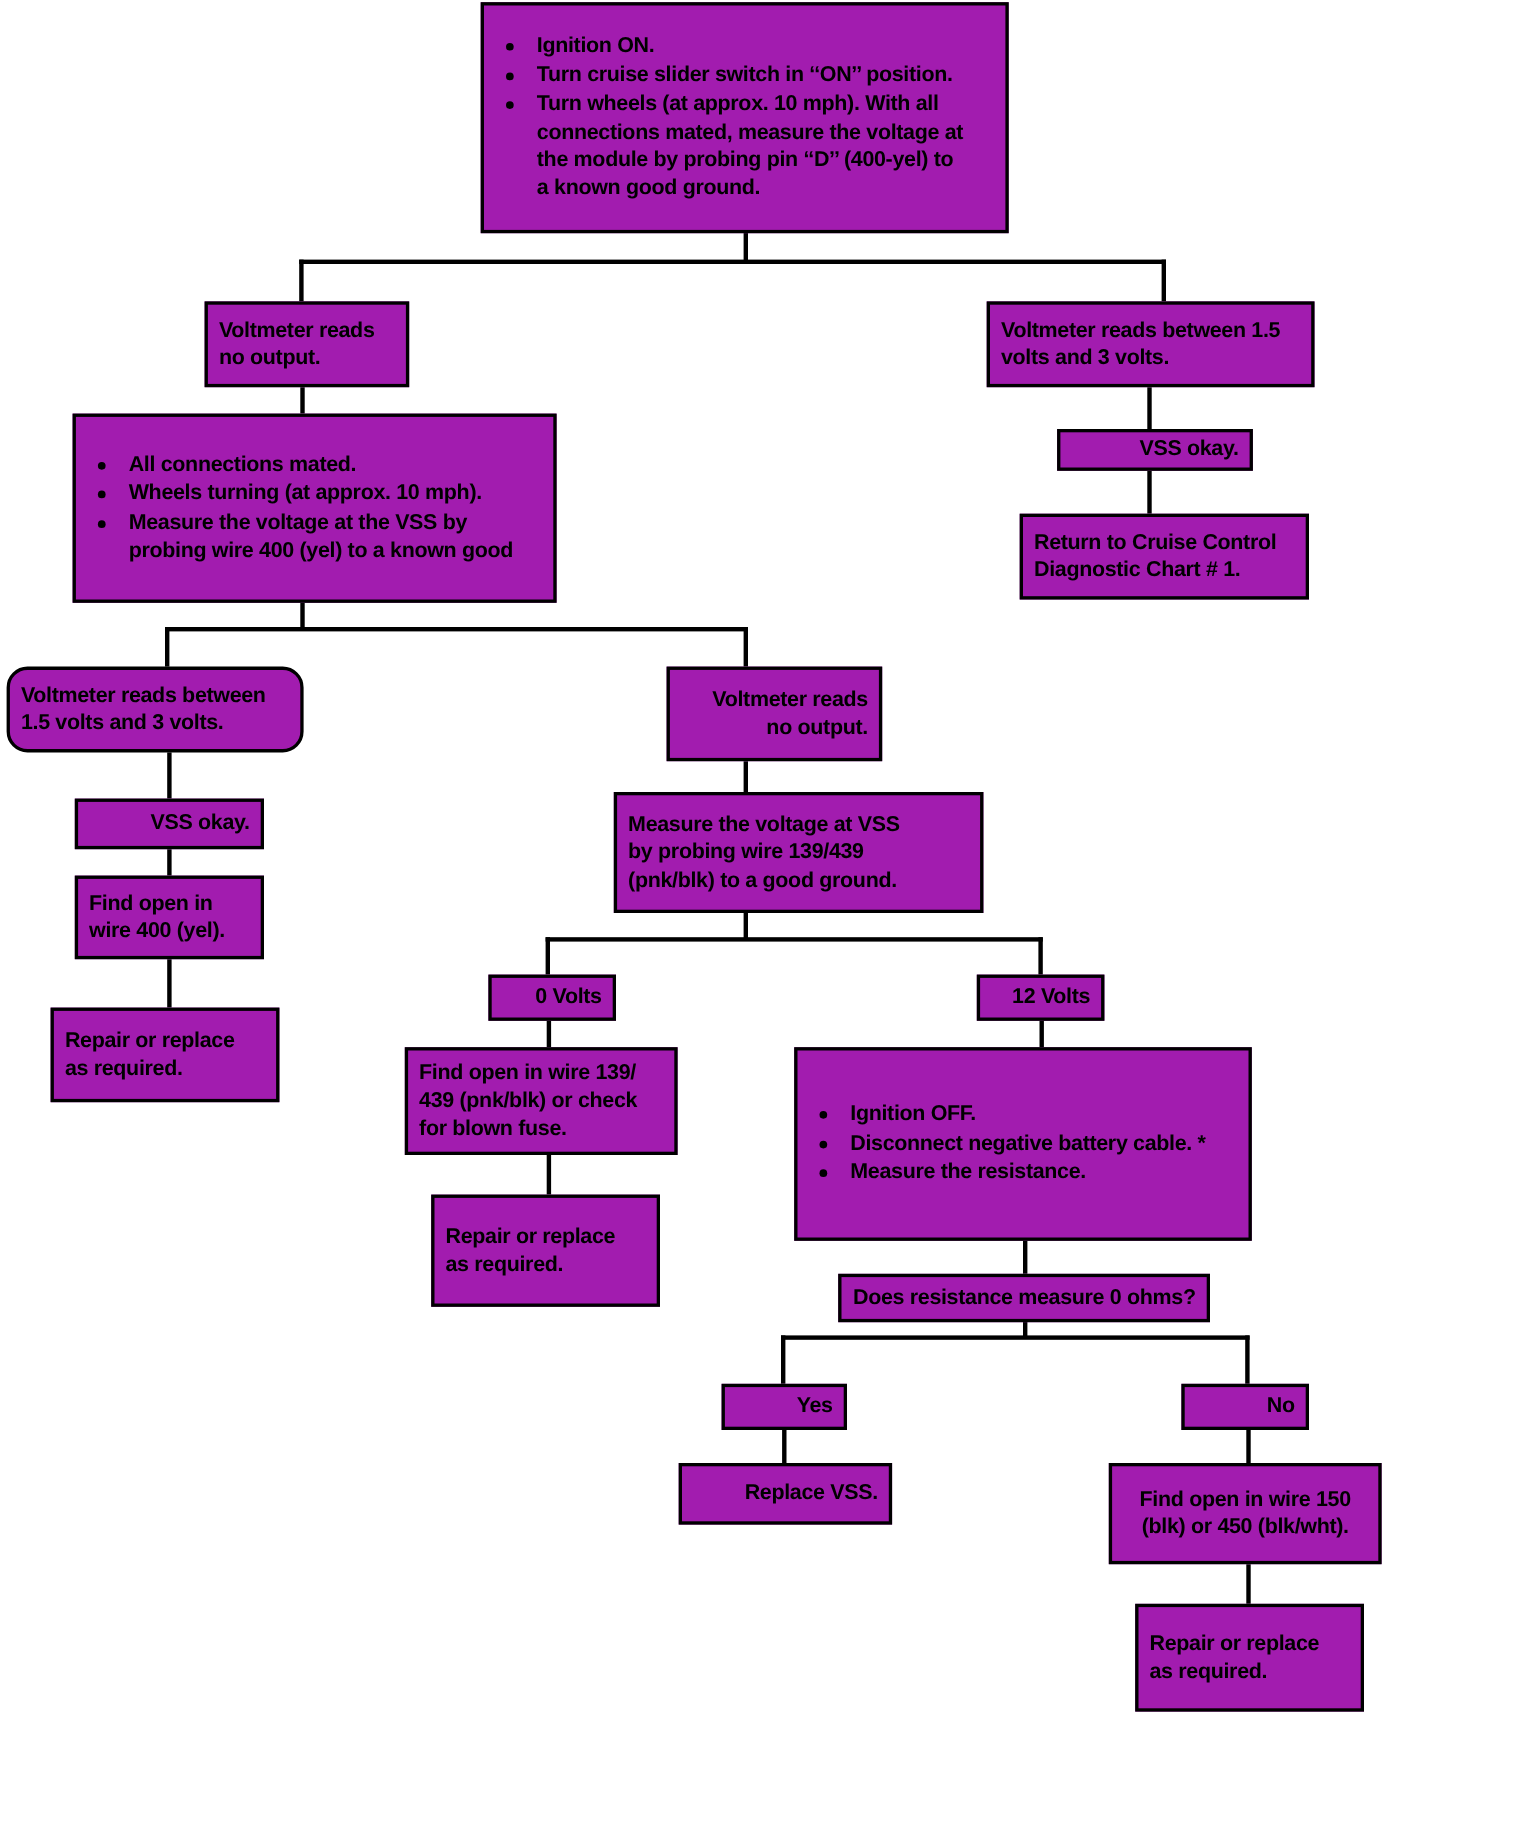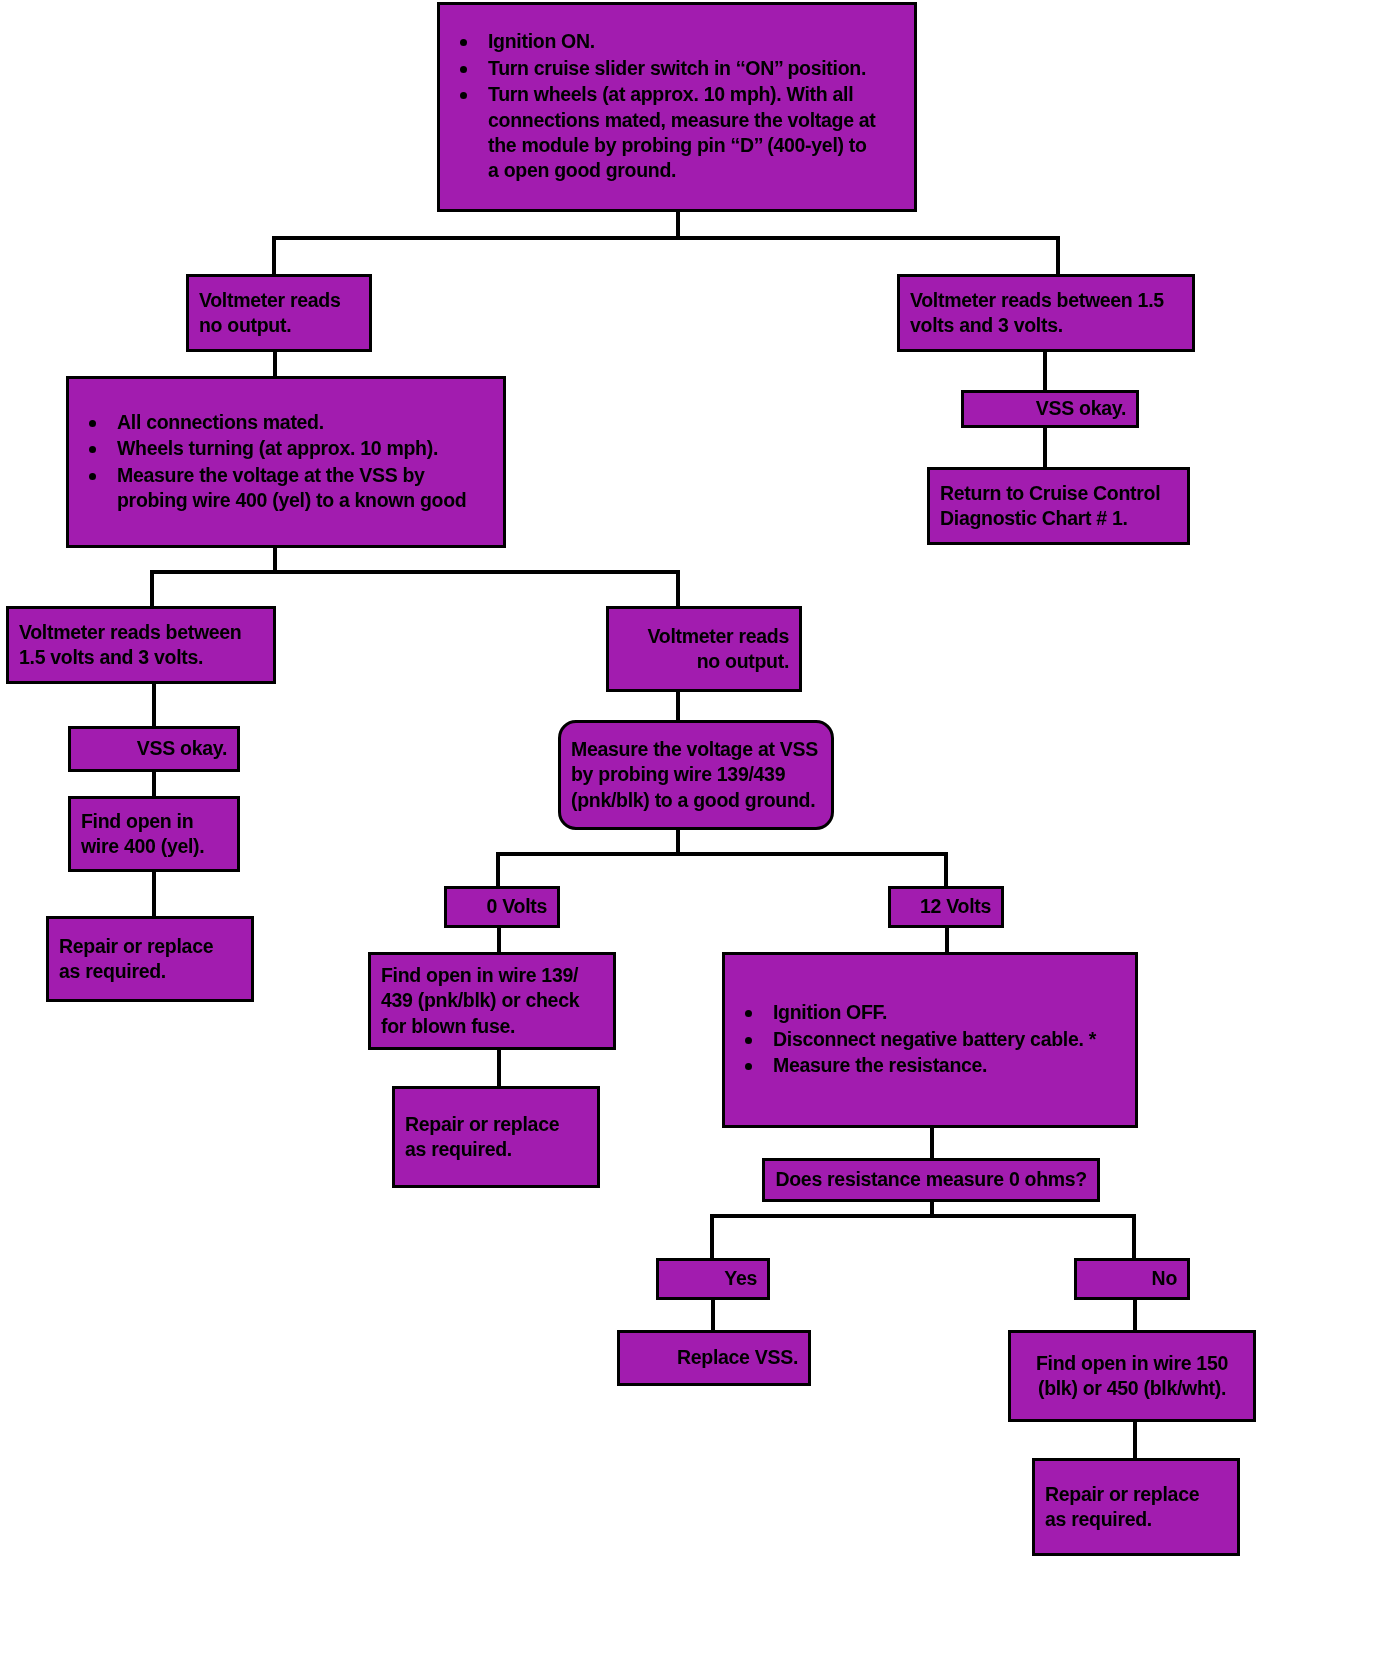--- a/index.html
+++ b/index.html
@@ -127,21 +127,21 @@
         <li>
             <div class="ln">Ignition ON.</div>
           </li>
         <li>
             <div class="ln">Turn cruise slider switch in ‘‘ON’’ position.</div>
           </li>
         <li>
           <div class="ln">Turn wheels (at approx. 10 mph). With all</div>
           <div class="ln">connections mated, measure the voltage at</div>
           <div class="ln">the module by probing pin ‘‘D’’ (400-yel) to</div>
-          <div class="ln">a open good ground.</div>
+          <div class="ln">a known good ground.</div>
         </li>
       </ul>
     </div>
   </div>
 
   <div class="box" style="left:186px; top:274px; width:186px; height:78px;">
     <div class="box-inner">
       <div class="ln">Voltmeter reads</div>
       <div class="ln">no output.</div>
     </div>
@@ -177,21 +177,21 @@
             <div class="ln">Wheels turning (at approx. 10 mph).</div>
           </li>
         <li>
           <div class="ln">Measure the voltage at the VSS by</div>
           <div class="ln">probing wire 400 (yel) to a known good</div>
         </li>
       </ul>
     </div>
   </div>
 
-  <div class="box" style="left:6px; top:606px; width:270px; height:78px;">
+  <div class="box" style="left:6px; top:606px; width:270px; height:78px;border-radius:19px;">
     <div class="box-inner">
       <div class="ln">Voltmeter reads between</div>
       <div class="ln">1.5 volts and 3 volts.</div>
     </div>
   </div>
 
   <div class="box" style="left:68px; top:726px; width:172px; height:46px;">
     <div class="box-inner ctr">
       <div class="ln">VSS okay.</div>
     </div>
@@ -211,21 +211,21 @@
     </div>
   </div>
 
   <div class="box" style="left:606px; top:606px; width:196px; height:86px;">
     <div class="box-inner ctr">
       <div class="ln">Voltmeter reads</div>
       <div class="ln">no output.</div>
     </div>
   </div>
 
-  <div class="box" style="left:558px; top:720px; width:276px; height:110px;border-radius:18px;">
+  <div class="box" style="left:558px; top:720px; width:336px; height:110px;">
     <div class="box-inner">
       <div class="ln">Measure the voltage at VSS</div>
       <div class="ln">by probing wire 139/439</div>
       <div class="ln">(pnk/blk) to a good ground.</div>
     </div>
   </div>
 
   <div class="box" style="left:444px; top:886px; width:116px; height:42px;">
     <div class="box-inner ctr">
       <div class="ln">0 Volts</div>

